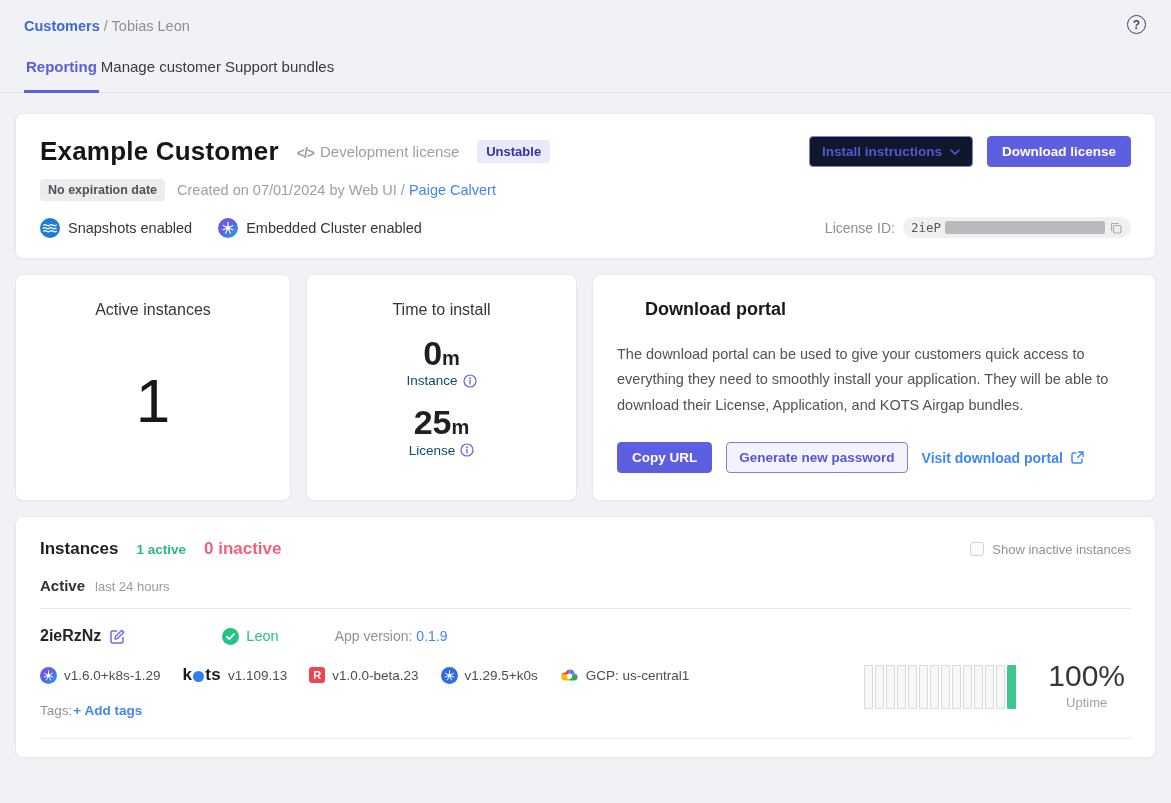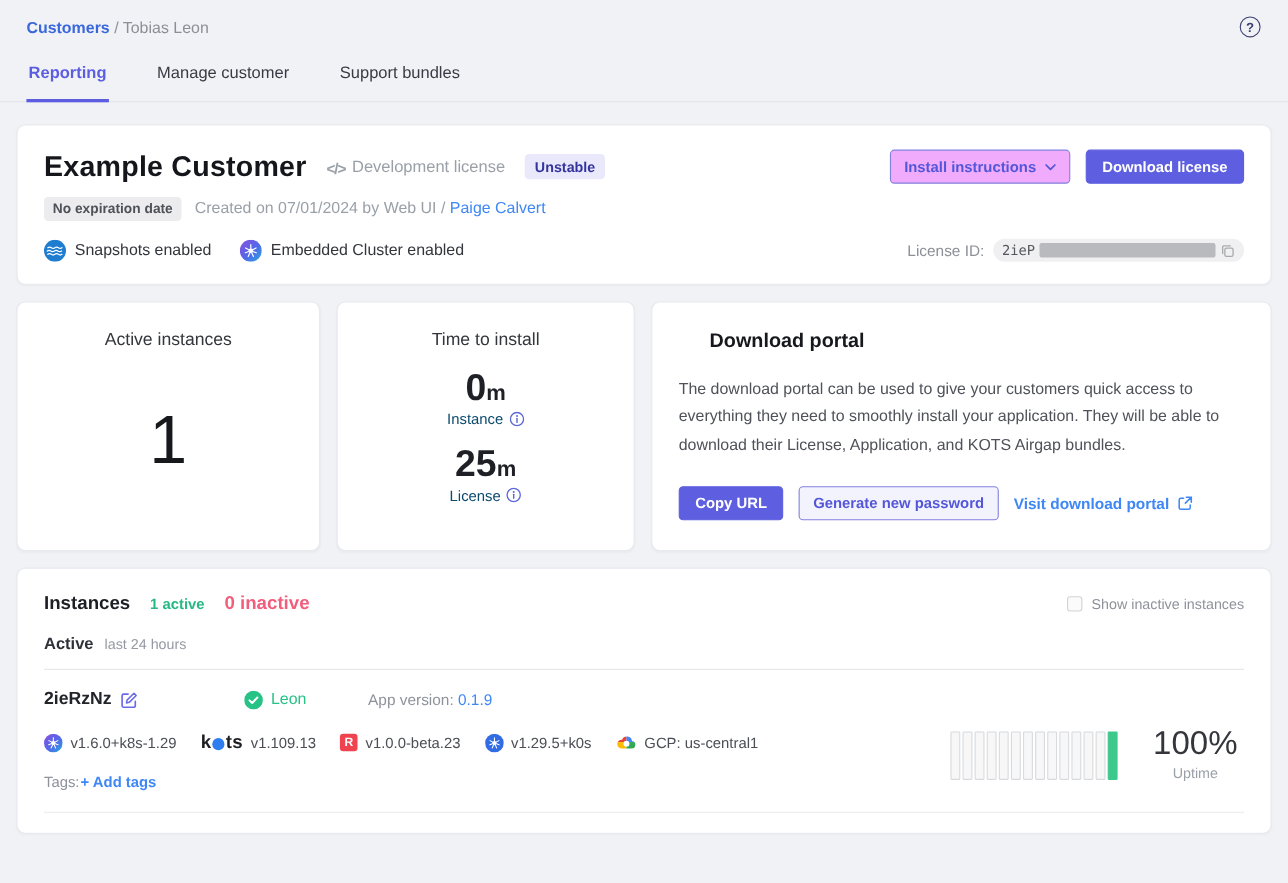--- a/index.html
+++ b/index.html
@@ -14,38 +14,38 @@
   .topbar { display:flex; justify-content:space-between; align-items:flex-end; padding:15px 25px 0 24px; }
   .breadcrumb { font-size:14.5px; color:#8c8f98; }
   .breadcrumb .crumb-link { color:#3a68dc; font-weight:600; cursor:pointer; text-decoration:none; }
   .help-circle {
     width:19px; height:19px; border-radius:50%;
     border:1.6px solid #3d4070; color:#3d4070;
     font-size:12px; font-weight:700; display:flex; align-items:center; justify-content:center;
     cursor:pointer;
   }
   
-  .tabs { display:flex; gap:42px; padding:0 24px; margin-top:24px; border-bottom:1px solid #e2e4e9; }
+  .tabs { display:flex; padding:0 24px; margin-top:24px; border-bottom:1px solid #e2e4e9; }
   .tab { font-size:15px; color:#383b43; padding:0 2px 15px 2px; cursor:pointer; }
   .tab.active { color:#5d5de0; font-weight:700; border-bottom:3px solid #5d5de0; margin-bottom:-1px; }
   
   .card { background:#fff; border:1px solid #e7e9ee; border-radius:8px; box-shadow:0 1px 2px rgba(30,32,40,.03); }
   .customer-card { margin:20px 15px 0; padding:22px 24px 20px; }
   .cust-row1 { display:flex; align-items:center; }
   .cust-title { font-size:26px; font-weight:700; color:#15161b; letter-spacing:.2px; }
   .code-glyph { color:#9aa0a8; font-size:14px; font-weight:700; margin:2px 6px 0 18px; letter-spacing:-1px; }
   .license-type { color:#9aa0a8; font-size:15px; }
   .badge-unstable {
     margin-left:18px; background:#e9e9fb; color:#33339e;
     font-size:13px; font-weight:600; padding:4px 9px; border-radius:4px;
   }
   .cust-actions { margin-left:auto; display:flex; gap:14px; }
   .btn { border-radius:4px; font-size:13.5px; font-weight:600; cursor:pointer; font-family:"Liberation Sans",sans-serif; }
   .btn-outline {
-    background:#f0abfc; color:#5456d8; border:1px solid #8280e0;
+    background:#0f172a; color:#5456d8; border:1px solid #8280e0;
     padding:7px 12px; display:flex; align-items:center; gap:8px;
   }
   .btn-solid { background:#5d5fe0; color:#fff; border:1px solid #5d5fe0; padding:7px 14px; }
   .cust-row2 { display:flex; align-items:center; margin-top:12px; }
   .badge-gray { background:#ececef; color:#4e5158; font-size:12.5px; font-weight:600; padding:4px 8px; border-radius:4px; }
   .created-text { color:#9aa0a8; font-size:14.5px; margin-left:12px; }
   .link-blue { color:#3f87f5; cursor:pointer; text-decoration:none; font-weight:400; }
   .cust-row3 { display:flex; align-items:center; margin-top:16px; }
   .feature { display:flex; align-items:center; gap:8px; font-size:14.5px; color:#33363c; margin-right:26px; }
   .license-id-wrap { margin-left:auto; display:flex; align-items:center; font-size:14px; color:#8c8f98; }

